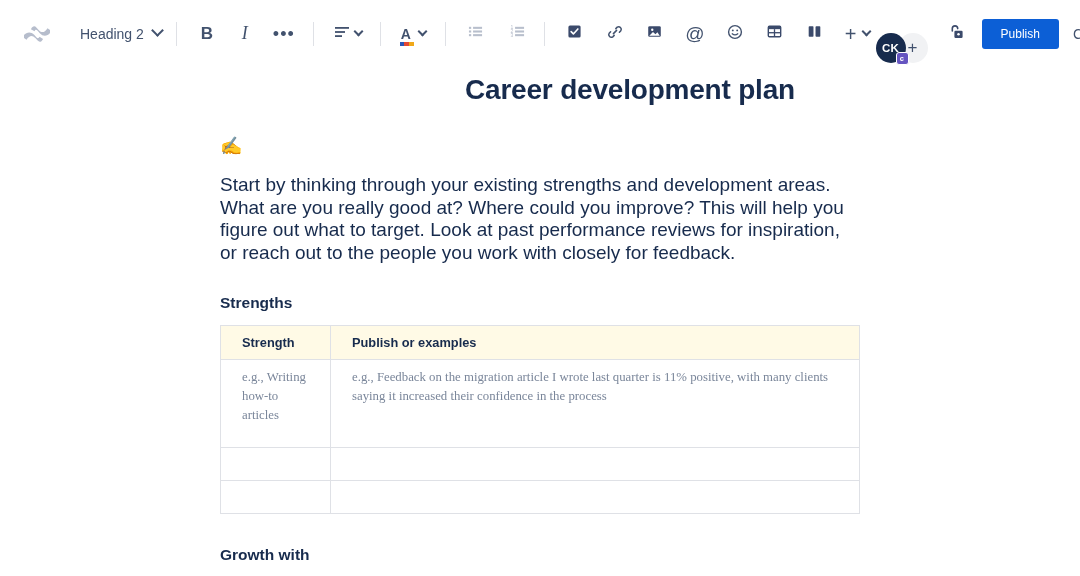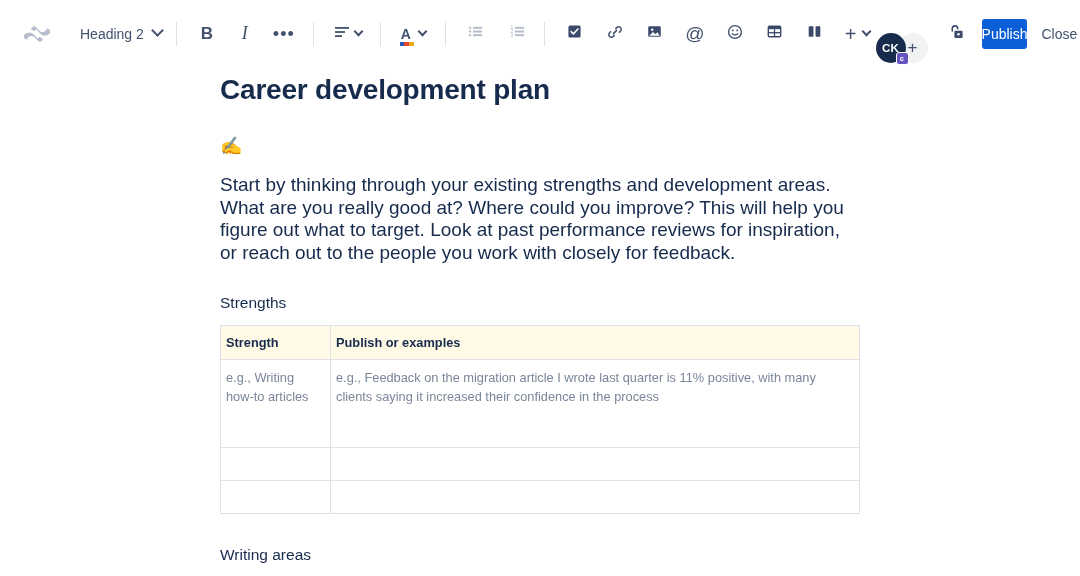--- a/index.html
+++ b/index.html
@@ -124,23 +124,23 @@
   .lock-btn {
     width: 32px; height: 32px;
     display: flex; align-items: center; justify-content: center;
     margin: 0 8px 0 6px;
     cursor: pointer;
   }
 
   .btn-publish {
     background: #0c5fd6;
     color: #ffffff;
-    font-size: 14px;
+    font-size: 12px;
     height: 30px;
-    padding: 0 0;
+    padding: 0 19px;
     border-radius: 3px;
     display: flex; align-items: center;
     cursor: pointer;
     border: none;
     font-family: "Liberation Sans", sans-serif;
   }
   .btn-close {
     color: #42526e;
     font-size: 14px;
     height: 30px;
@@ -156,20 +156,21 @@
     padding-right: 40px;
   }
 
   .doc-title {
     font-size: 28px;
     font-weight: bold;
     color: #172b4d;
     letter-spacing: -0.2px;
     margin-top: 7px;
     margin-bottom: 16px;
+    text-align: center;
   }
 
   .h2 {
     font-size: 21px;
     font-weight: bold;
     color: #172b4d;
     margin-top: 29px;
     display: flex;
     align-items: baseline;
     gap: 7px;
@@ -180,54 +181,54 @@
   .para {
     font-size: 19px;
     line-height: 22.7px;
     color: #172b4d;
     margin-top: 17px;
     max-width: 640px;
   }
 
   .h3 {
     font-size: 15.5px;
-    font-weight: normal;
+    font-weight: bold;
     color: #172b4d;
     margin-top: 29px;
     margin-bottom: 13px;
   }
 
   table.ct {
     border-collapse: collapse;
     width: 640px;
     table-layout: fixed;
   }
   table.ct th, table.ct td {
     border: 1px solid #dfe1e6;
     text-align: left;
     vertical-align: top;
-    padding: 8px 5px;
+    padding: 8px 21px;
   }
   table.ct th {
     background: #fffae6;
     font-size: 12.8px;
     font-weight: bold;
     color: #172b4d;
     height: 32px;
     padding-top: 9px;
     padding-bottom: 9px;
   }
   table.ct td {
     font-size: 12.8px;
     line-height: 19px;
     color: #7a869a;
   }
   .col-a { width: 110px; }
   .col-a-2 { width: 88px; }
-  .row-tall td { height: 88px; }
+  .row-tall td { height: 88px; font-family: Liberation Serif, serif; }
   .row-mid td { height: 33px; }
 </style>
 </head>
 <body>
 
 <div class="toolbar">
 
   <div class="logo">
     <svg width="26" height="26" viewBox="0 0 24 24" aria-hidden="true">
       <path d="M2.3 17.4c1.6-2.6 3.1-3.6 4.6-3.6 1.3 0 2.2.6 3.6 2l2.1 2.3c.6.7 1.3 1 2 1 1.1 0 2-.8 3-2.6l-3.3-1.9c-.5.9-.9 1.3-1.4 1.3-.5 0-.9-.3-1.5-.9l-2-2.2c-1.5-1.6-2.9-2.3-4.6-2.3-2.5 0-4.6 1.6-6.1 4.4z" fill="#b6bdcc"></path>
@@ -448,21 +449,21 @@
         <td></td>
         <td></td>
       </tr>
       <tr class="row-mid">
         <td></td>
         <td></td>
       </tr>
     </tbody>
   </table>
 
-  <div class="h3" style="margin-top:32px;margin-bottom:14px;">Writing areas</div>
+  <div class="h3" style="margin-top:32px;margin-bottom:14px;">Growth with</div>
 
   <table class="ct">
     <colgroup>
         <col class="col-a-2">
         <col>
       </colgroup>
     <thead>
       <tr>
         <th></th>
         <th></th>

